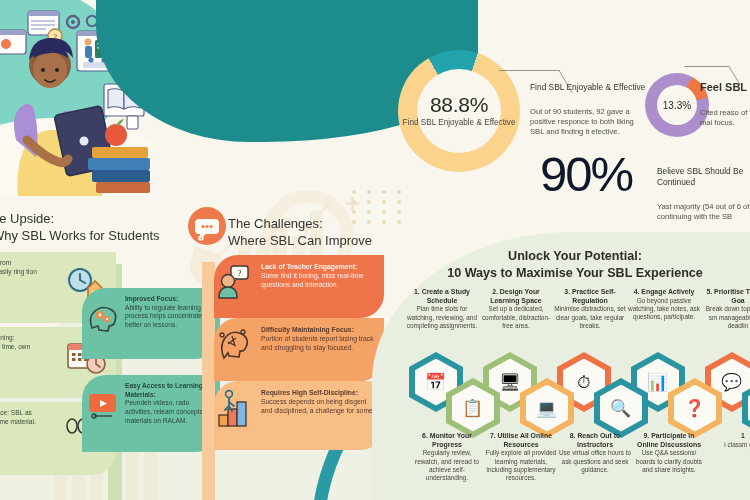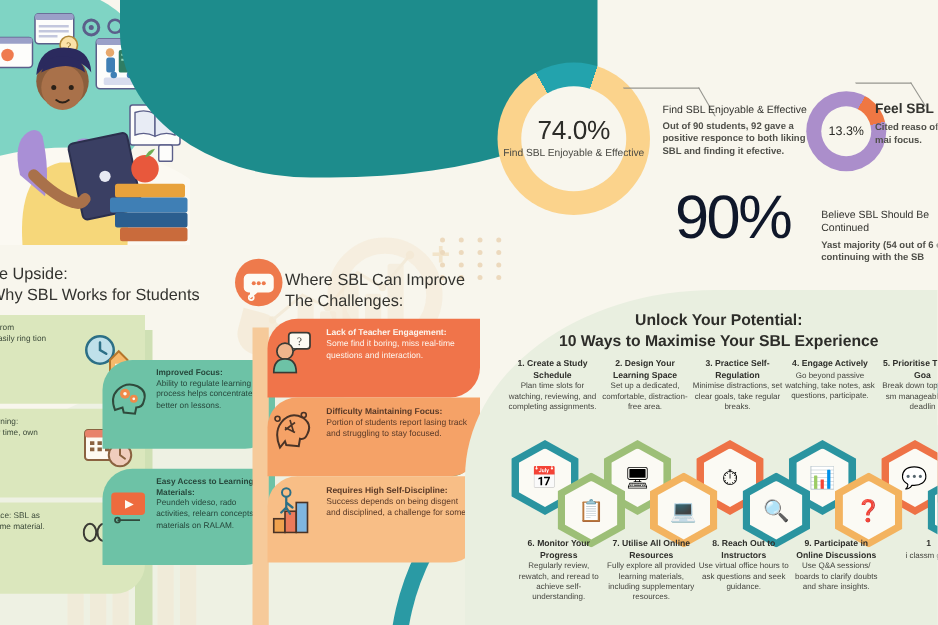--- a/index.html
+++ b/index.html
@@ -61,21 +61,21 @@
     display:flex;align-items:center;justify-content:center;}
   .donut-big::after{content:"";position:absolute;width:84px;height:84px;border-radius:50%;background:#f8f6ed;}
   .donut-big-in{position:relative;z-index:2;text-align:center;}
   .donut-big-val{font-size:21px;color:#2c2c28;letter-spacing:-.3px;}
   .donut-big-cap{font-size:8.2px;color:#4a4a44;line-height:1.25;margin-top:1px;}
 
   .stat1-txt{position:absolute;left:530px;top:82px;width:116px;}
   .stat2-txt{position:absolute;left:700px;top:80px;width:120px;}
   .stat-h{font-size:8.4px;color:#33332f;line-height:1.3;}
   .stat-h.big{font-size:11px;font-weight:bold;}
-  .stat-p{font-size:7.6px;color:#50504a;line-height:1.34;margin-top:3px;font-weight:bold;}
+  .stat-p{font-size:7.6px;color:#50504a;line-height:1.34;margin-top:14px;}
 
   .donut-sm{position:absolute;left:645px;top:73px;width:64px;height:64px;border-radius:50%;
     background:conic-gradient(from 28deg,#ef7743 0deg 48deg,#ab8ecb 48deg 360deg);
     display:flex;align-items:center;justify-content:center;}
   .donut-sm::after{content:"";position:absolute;width:40px;height:40px;border-radius:50%;background:#f8f6ed;}
   .donut-sm-val{position:relative;z-index:2;font-size:10px;color:#2c2c28;}
 
   .lead1{position:absolute;left:505px;top:70px;width:60px;height:22px;
     border-top:1px solid #8c8c86;border-right:1px solid #8c8c86;transform:skewX(30deg);opacity:.9;}
   .lead2{position:absolute;left:690px;top:66px;width:44px;height:18px;
@@ -253,21 +253,21 @@
         <rect x="96" y="182" width="54" height="11" rx="2" fill="#c96b3c"></rect>
       </g>
     </svg>
   </div>
 
   <div class="banner"></div>
 
 
   <div class="donut-big">
     <div class="donut-big-in">
-      <div class="donut-big-val">74.0%</div>
+      <div class="donut-big-val">88.8%</div>
       <div class="donut-big-cap">Find SBL Enjoyable &amp; Effective</div>
     </div>
   </div>
   <div class="lead1"></div>
   <div class="stat1-txt">
     <div class="stat-h">Find SBL Enjoyable &amp; Effective</div>
     <div class="stat-p">Out of 90 students, 92 gave a positive responce to both liking SBL and finding it efective.</div>
   </div>
 
   <div class="donut-sm">
@@ -293,22 +293,22 @@
   <div class="bubble-ico">
     <svg width="38" height="38" viewBox="0 0 38 38">
       <path d="M11 12 h16 a4 4 0 0 1 4 4 v7 a4 4 0 0 1 -4 4 h-9 l-6 5 v-5 h-1 a4 4 0 0 1 -4 -4 v-7 a4 4 0 0 1 4 -4z" fill="#fdfbf4"></path>
       <circle cx="15" cy="19.5" r="1.6" fill="#ee7a4c"></circle>
         <circle cx="19" cy="19.5" r="1.6" fill="#ee7a4c"></circle>
         <circle cx="23" cy="19.5" r="1.6" fill="#ee7a4c"></circle>
       <circle cx="13" cy="31" r="2" fill="none" stroke="#fdfbf4" stroke-width="1.4"></circle>
     </svg>
   </div>
   <div class="sec-chall">
+    <div class="sec-h1">The Challenges:</div>
     <div class="sec-h1">Where SBL Can Improve</div>
-    <div class="sec-h1">The Challenges:</div>
   </div>
 
   <div class="stem" style="left:108px;top:264px;width:14px;height:236px;border-radius:0 0 0 0;"></div>
 
   <div class="leafcard leaf-r" style="left:-52px;top:252px;width:150px;height:56px;background:#dbe7bd;">
     <div class="lc-txt" style="width:86px">venience: am from vironment, s easily ring tion chedares).</div>
     <svg width="40" height="34" viewBox="0 0 40 34" style="position:absolute;right:10px;top:14px">
       <circle cx="14" cy="14" r="11" fill="#bfe0ea" stroke="#2c6f86" stroke-width="2"></circle>
       <path d="M14 8 v6 l5 3" stroke="#2c6f86" stroke-width="2" fill="none" stroke-linecap="round"></path>
       <path d="M22 32 v-10 l7 -7 l7 7 v10z" fill="#f7b96b" stroke="#b4762c" stroke-width="1.6"></path>

